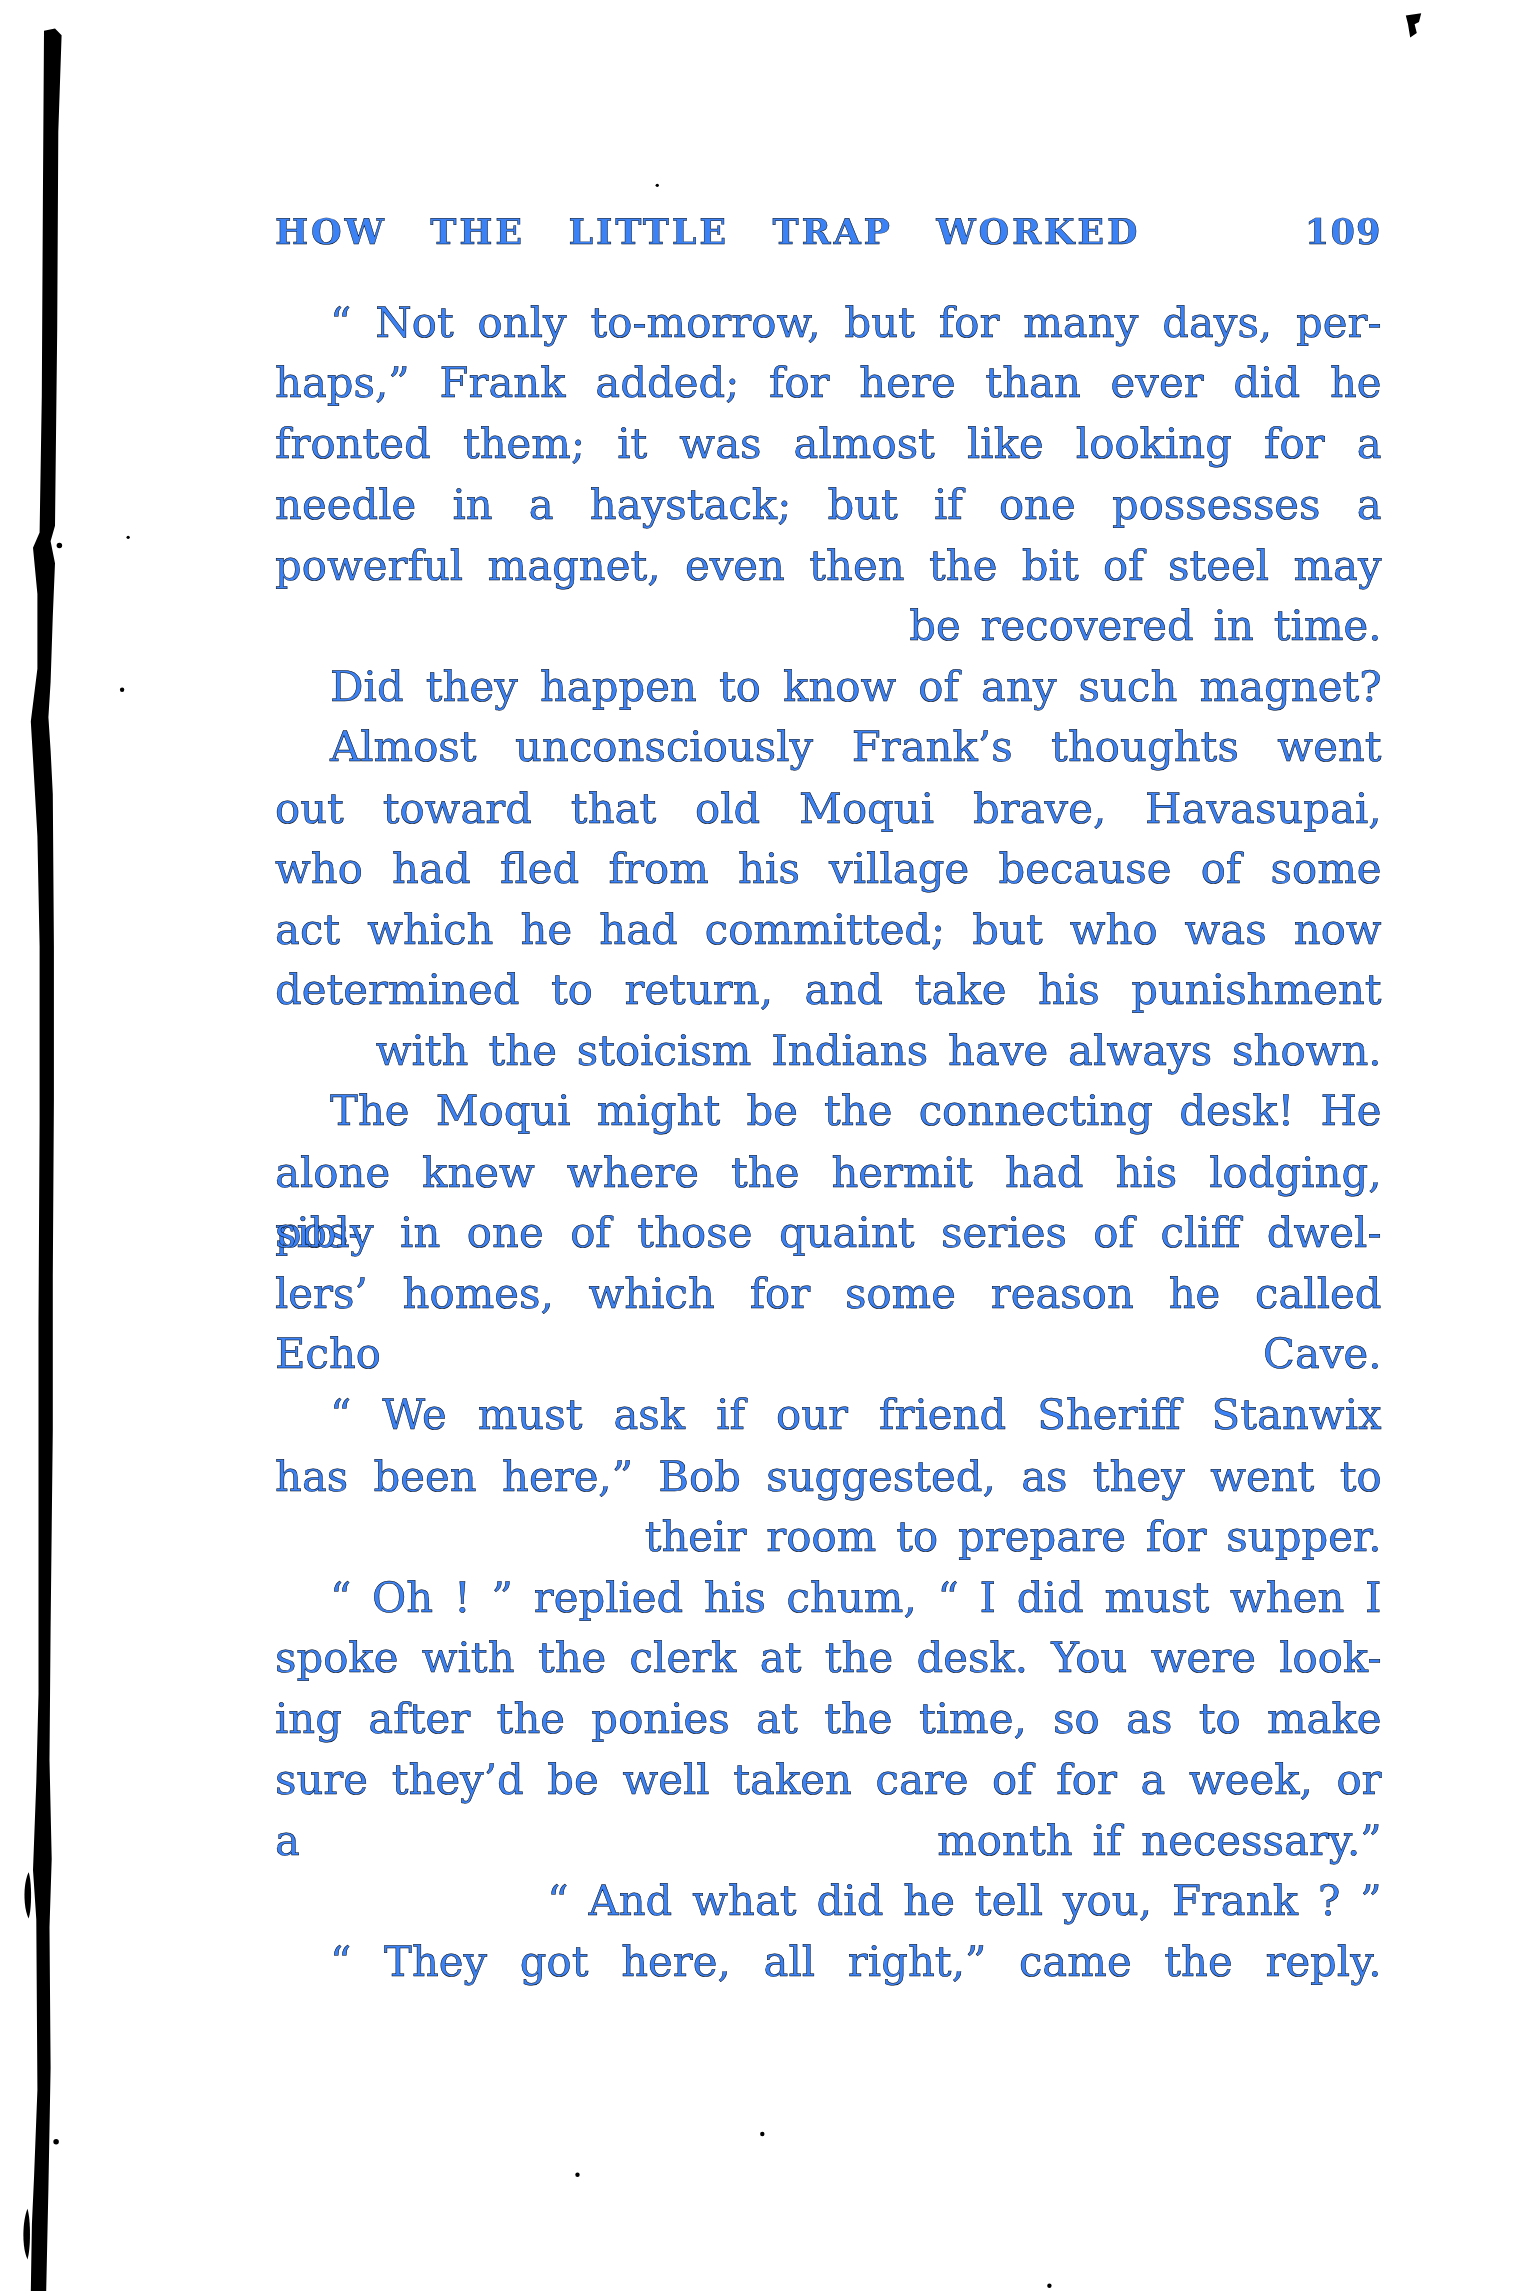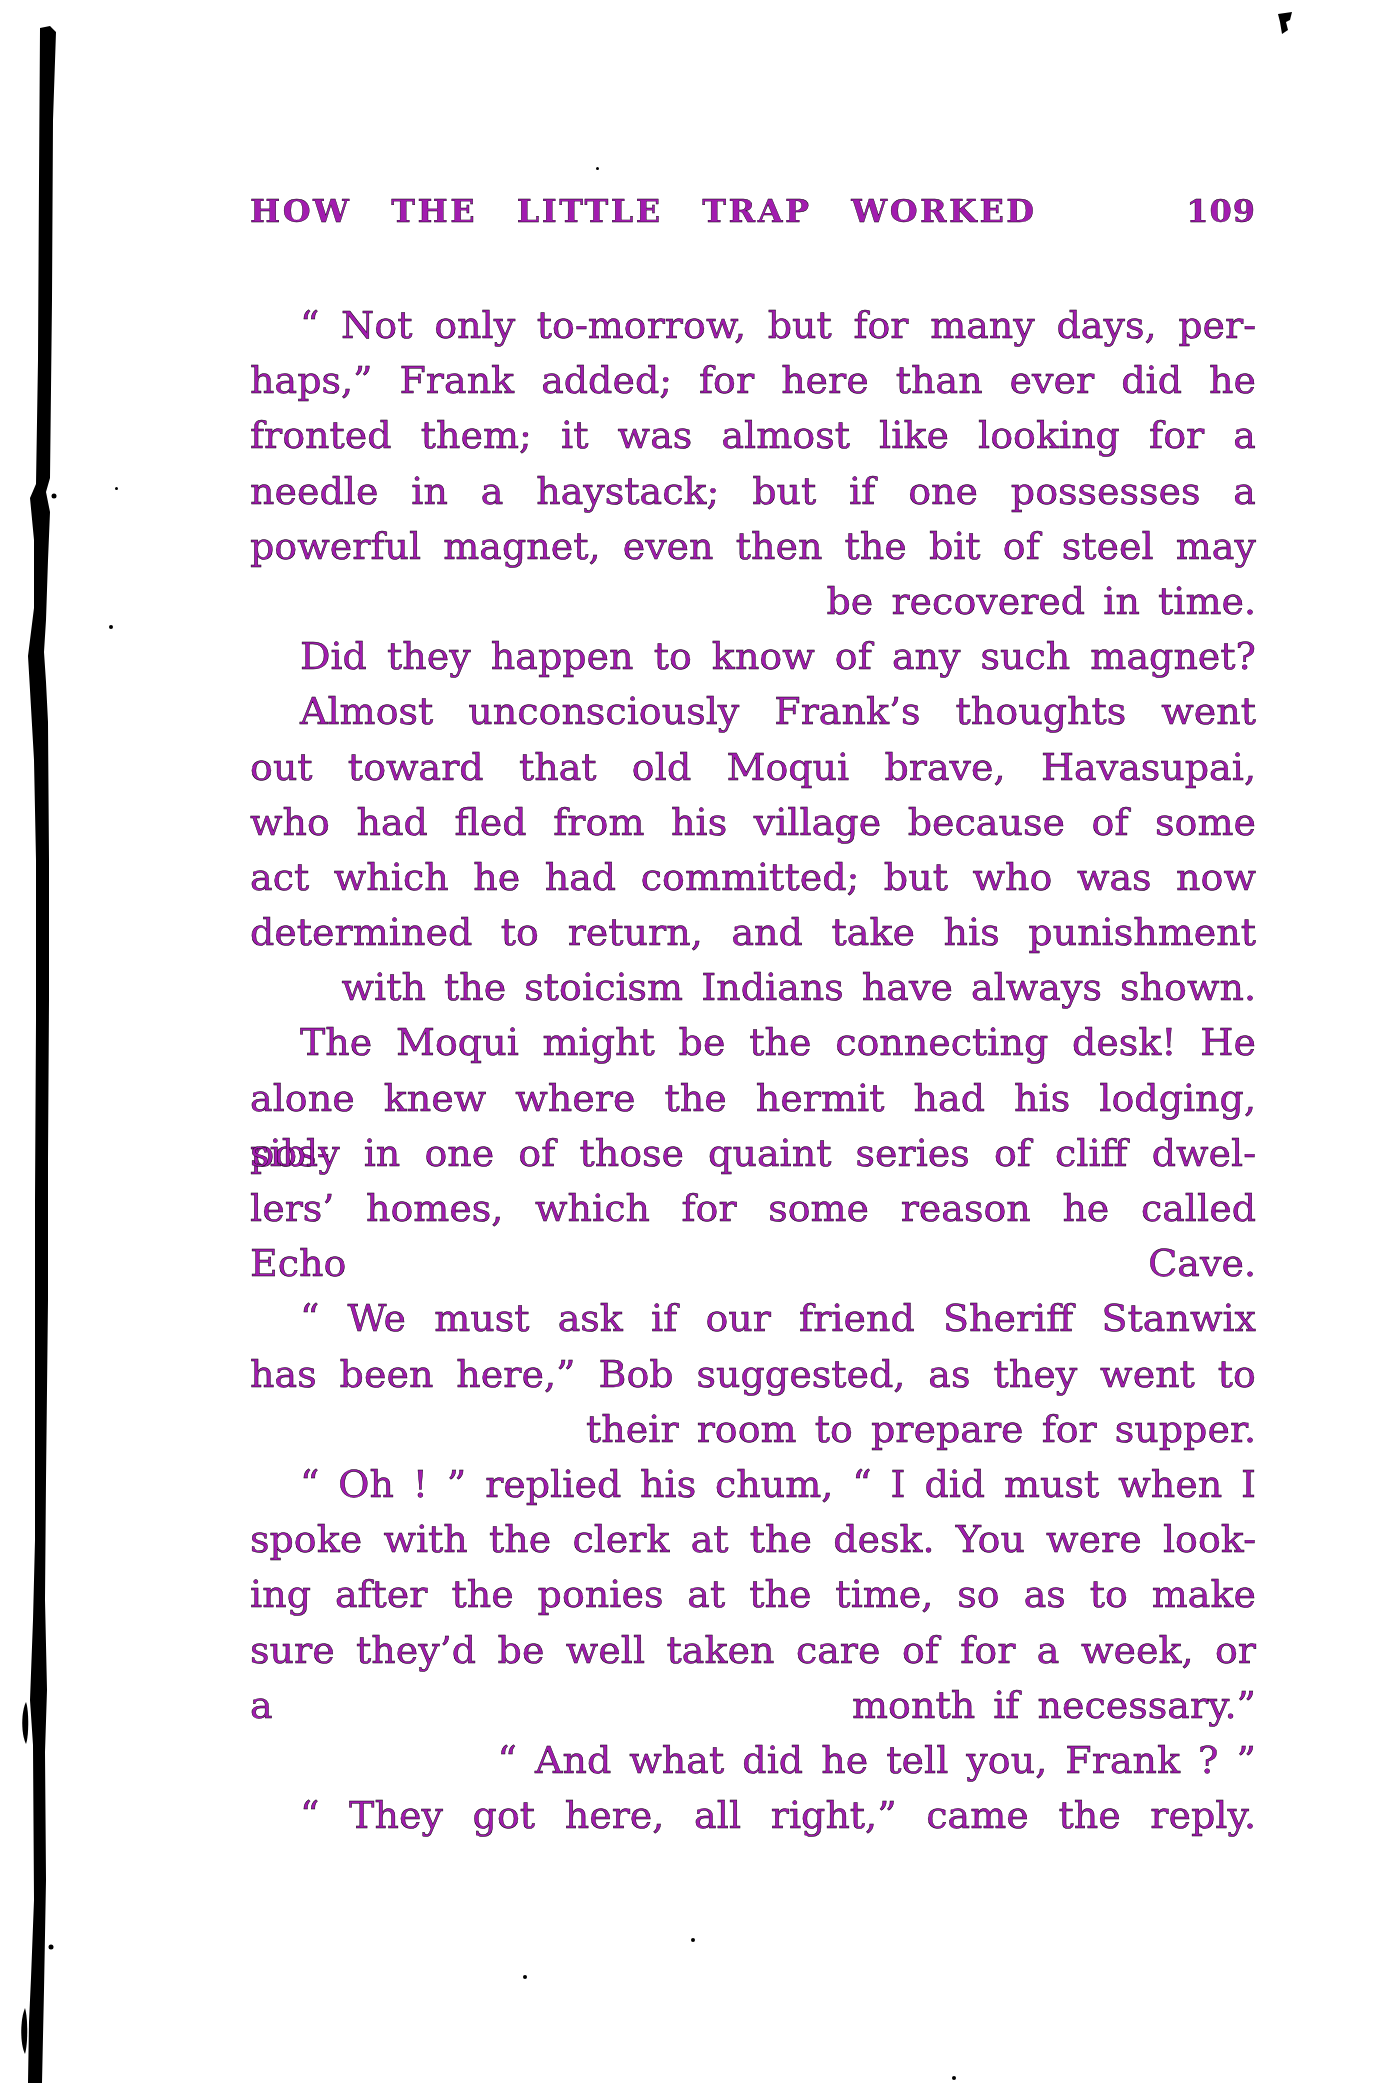--- a/index.html
+++ b/index.html
@@ -7,21 +7,21 @@
     padding: 0;
     background: #ffffff;
   }
   .page {
     position: relative;
     width: 1390px;
     height: 2083px;
     background: #ffffff;
     overflow: hidden;
     font-family: "DejaVu Serif", "Liberation Serif", serif;
-    color: #a21caf;
+    color: #3b82f6;
   }
   .binding {
     position: absolute;
     left: 0;
     top: 0;
   }
   .corner-mark {
     position: absolute;
     left: 1272px;
     top: 8px;
@@ -47,21 +47,20 @@
     letter-spacing: 1px;
   }
   .text-block {
     position: absolute;
     left: 250px;
     top: 266px;
     width: 1006px;
     font-size: 38px;
     -webkit-text-stroke: 0.45px #000;
     word-spacing: 6px;
-    margin-top: 32px;
   }
   .line {
     height: 55.2px;
     line-height: 55.2px;
     text-align: right;
   }
   .line.jst {
     text-align: justify;
     text-align-last: justify;
     -moz-text-align-last: justify;

